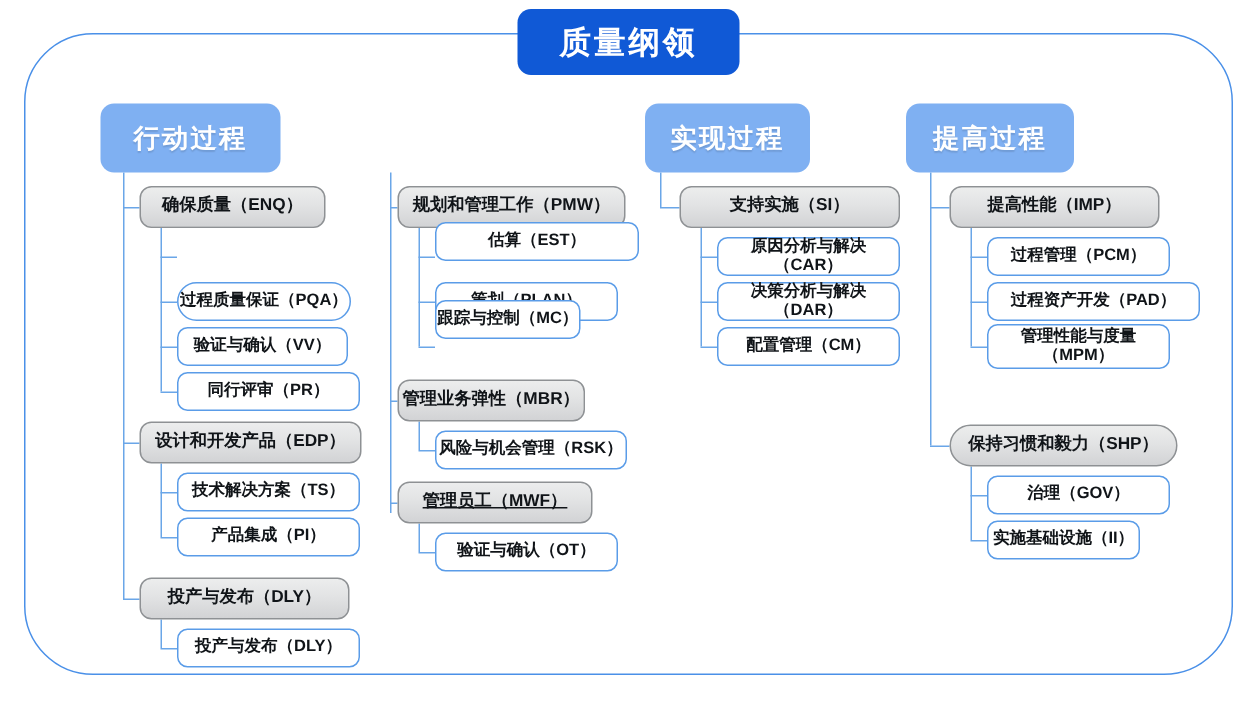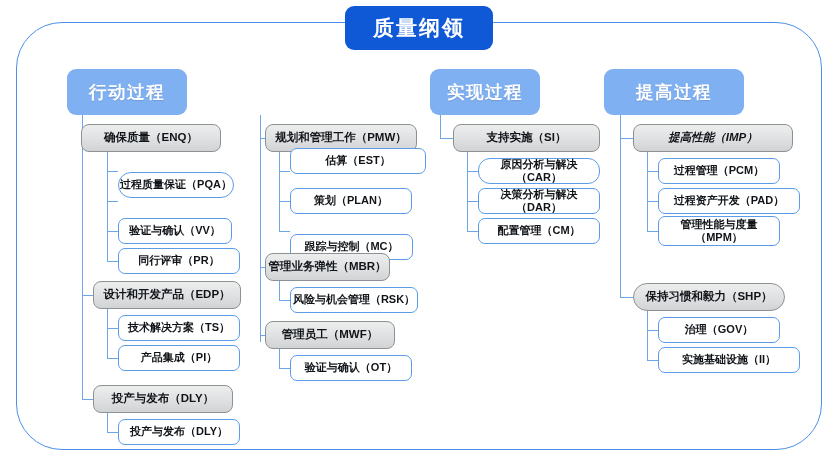--- a/index.html
+++ b/index.html
@@ -63,27 +63,27 @@
 
   <div class="frame"></div>
 
   <div class="root-title">质量纲领</div>
 
   <div class="col-head" style="left:67px;top:69px;width:120px;">行动过程</div>
 
   <div class="ln v" style="left:82px;top:115px;height:285px;"></div>
 
   <div class="ln h" style="left:82px;top:138px;width:11px;"></div>
-  <div class="grp" style="left:81px;top:124px;width:140px;height:28px;">确保质量（ENQ）</div>
+  <div class="grp" style="left:93px;top:124px;width:124px;height:28px;">确保质量（ENQ）</div>
   <div class="ln v" style="left:107px;top:152px;height:109px;"></div>
 
   <div class="ln h" style="left:107px;top:171px;width:11px;"></div>
 
   <div class="ln h" style="left:107px;top:201px;width:11px;"></div>
-  <div class="leaf" style="left:118px;top:172px;width:116px;height:26px;border-radius:13px;">过程质量保证（PQA）</div>
+  <div class="leaf" style="left:118px;top:188px;width:116px;height:26px;border-radius:13px;">过程质量保证（PQA）</div>
 
   <div class="ln h" style="left:107px;top:231px;width:11px;"></div>
   <div class="leaf" style="left:118px;top:218px;width:114px;height:26px;">验证与确认（VV）</div>
 
   <div class="ln h" style="left:107px;top:261px;width:11px;"></div>
   <div class="leaf" style="left:118px;top:248px;width:122px;height:26px;">同行评审（PR）</div>
 
   <div class="ln h" style="left:82px;top:295px;width:11px;"></div>
   <div class="grp" style="left:93px;top:281px;width:148px;height:28px;">设计和开发产品（EDP）</div>
   <div class="ln v" style="left:107px;top:309px;height:49px;"></div>
@@ -107,72 +107,72 @@
   <div class="grp" style="left:265px;top:124px;width:152px;height:28px;">规划和管理工作（PMW）</div>
   <div class="ln v" style="left:279px;top:152px;height:79px;"></div>
 
   <div class="ln h" style="left:279px;top:171px;width:11px;"></div>
   <div class="leaf" style="left:290px;top:148px;width:136px;height:26px;">估算（EST）</div>
 
   <div class="ln h" style="left:279px;top:201px;width:11px;"></div>
   <div class="leaf" style="left:290px;top:188px;width:122px;height:26px;">策划（PLAN）</div>
 
   <div class="ln h" style="left:279px;top:231px;width:11px;"></div>
-  <div class="leaf" style="left:290px;top:234px;width:123px;height:26px;">跟踪与控制（MC）</div>
+  <div class="leaf" style="left:290px;top:200px;width:97px;height:26px;">跟踪与控制（MC）</div>
 
   <div class="ln h" style="left:260px;top:267px;width:5px;"></div>
   <div class="grp" style="left:265px;top:253px;width:125px;height:28px;">管理业务弹性（MBR）</div>
   <div class="ln v" style="left:279px;top:281px;height:19px;"></div>
 
   <div class="ln h" style="left:279px;top:300px;width:11px;"></div>
   <div class="leaf" style="left:290px;top:287px;width:128px;height:26px;">风险与机会管理（RSK）</div>
 
   <div class="ln h" style="left:260px;top:335px;width:5px;"></div>
-  <div class="grp" style="left:265px;top:321px;width:130px;height:28px;">管理员工（MWF）</div>
+  <div class="grp" style="left:265px;top:321px;width:130px;height:28px;text-decoration:underline;">管理员工（MWF）</div>
   <div class="ln v" style="left:279px;top:349px;height:19px;"></div>
 
   <div class="ln h" style="left:279px;top:368px;width:11px;"></div>
   <div class="leaf" style="left:290px;top:355px;width:122px;height:26px;">验证与确认（OT）</div>
 
   <div class="col-head" style="left:430px;top:69px;width:110px;">实现过程</div>
   <div class="ln v" style="left:440px;top:115px;height:23px;"></div>
 
   <div class="ln h" style="left:440px;top:138px;width:13px;"></div>
   <div class="grp" style="left:453px;top:124px;width:147px;height:28px;">支持实施（SI）</div>
   <div class="ln v" style="left:467px;top:152px;height:79px;"></div>
 
   <div class="ln h" style="left:467px;top:171px;width:11px;"></div>
-  <div class="leaf" style="left:478px;top:158px;width:122px;height:26px;border-radius:12px;">原因分析与解决（CAR）</div>
+  <div class="leaf" style="left:478px;top:158px;width:122px;height:26px;">原因分析与解决（CAR）</div>
 
   <div class="ln h" style="left:467px;top:201px;width:11px;"></div>
   <div class="leaf" style="left:478px;top:188px;width:122px;height:26px;">决策分析与解决（DAR）</div>
 
   <div class="ln h" style="left:467px;top:231px;width:11px;"></div>
   <div class="leaf" style="left:478px;top:218px;width:122px;height:26px;">配置管理（CM）</div>
 
-  <div class="col-head" style="left:604px;top:69px;width:140px;">提高过程</div>
+  <div class="col-head" style="left:604px;top:69px;width:112px;">提高过程</div>
   <div class="ln v" style="left:620px;top:115px;height:182px;"></div>
 
   <div class="ln h" style="left:620px;top:138px;width:13px;"></div>
-  <div class="grp" style="left:633px;top:124px;width:160px;height:28px;font-style:italic;">提高性能（IMP）</div>
+  <div class="grp" style="left:633px;top:124px;width:140px;height:28px;">提高性能（IMP）</div>
   <div class="ln v" style="left:647px;top:152px;height:79px;"></div>
 
   <div class="ln h" style="left:647px;top:171px;width:11px;"></div>
   <div class="leaf" style="left:658px;top:158px;width:122px;height:26px;">过程管理（PCM）</div>
 
   <div class="ln h" style="left:647px;top:201px;width:11px;"></div>
   <div class="leaf" style="left:658px;top:188px;width:142px;height:26px;">过程资产开发（PAD）</div>
 
   <div class="ln h" style="left:647px;top:231px;width:11px;"></div>
   <div class="leaf" style="left:658px;top:216px;width:122px;height:30px;white-space:pre-line;">管理性能与度量
 （MPM）</div>
 
   <div class="ln h" style="left:620px;top:297px;width:13px;"></div>
   <div class="grp" style="left:633px;top:283px;width:152px;height:28px;border-radius:14px;">保持习惯和毅力（SHP）</div>
   <div class="ln v" style="left:647px;top:311px;height:49px;"></div>
 
   <div class="ln h" style="left:647px;top:330px;width:11px;"></div>
   <div class="leaf" style="left:658px;top:317px;width:122px;height:26px;">治理（GOV）</div>
 
   <div class="ln h" style="left:647px;top:360px;width:11px;"></div>
-  <div class="leaf" style="left:658px;top:347px;width:142px;height:26px;">实施基础设施（II）</div>
+  <div class="leaf" style="left:658px;top:347px;width:102px;height:26px;">实施基础设施（II）</div>
 
 </div>
 
 </body></html>

